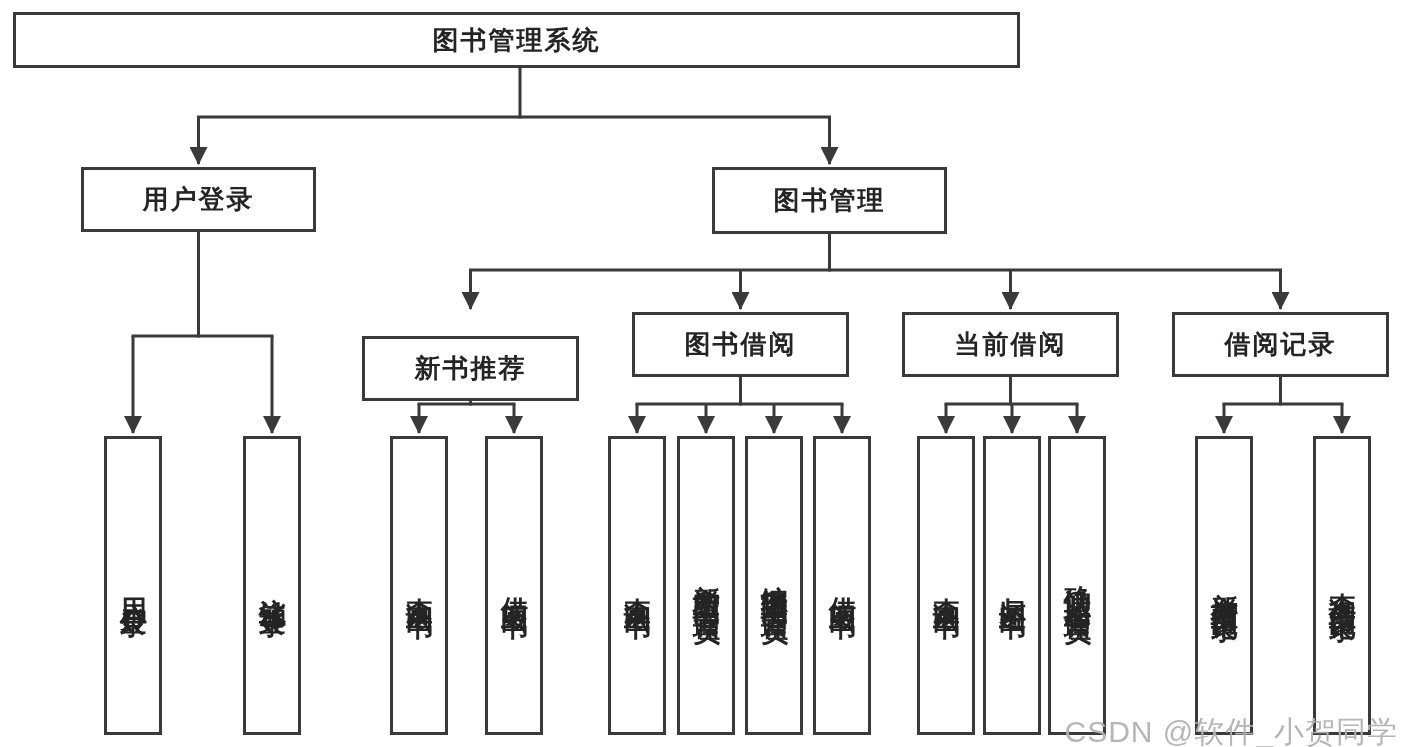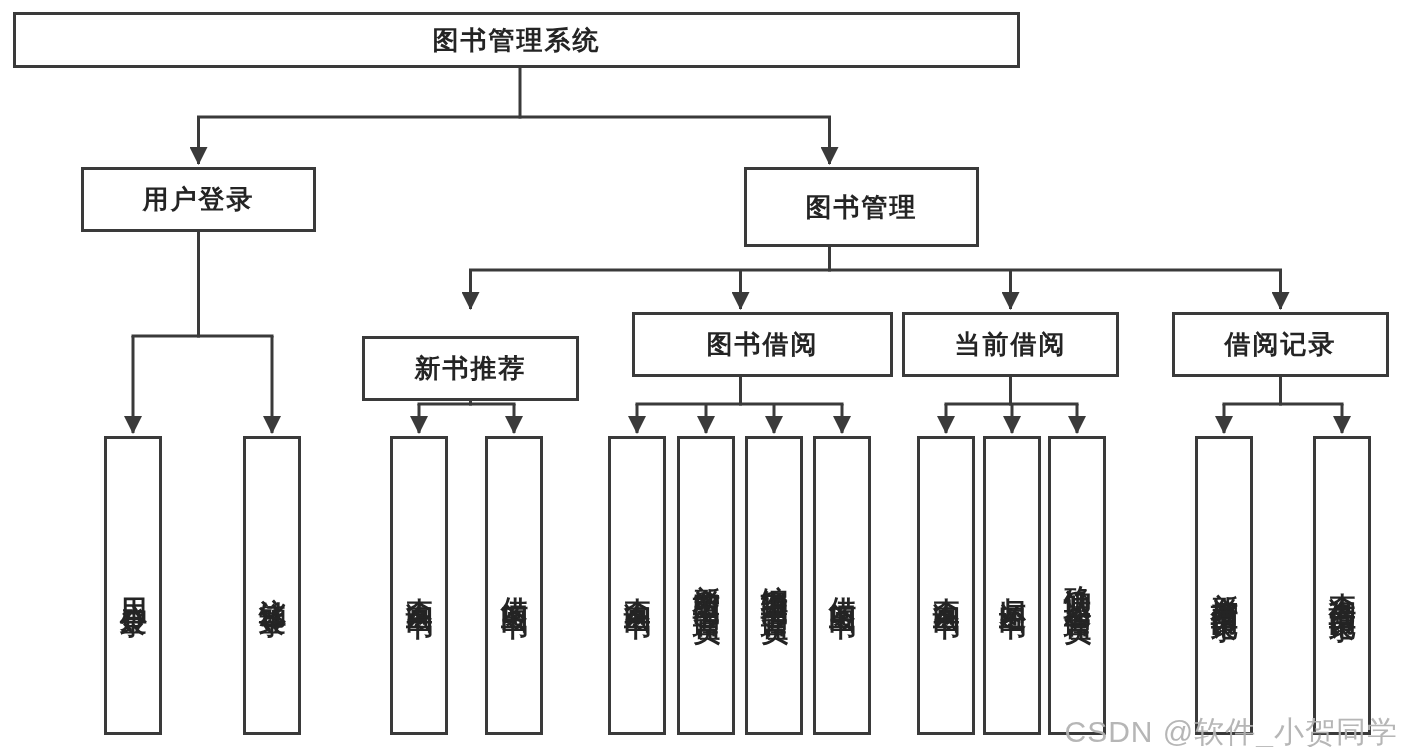--- a/index.html
+++ b/index.html
@@ -108,24 +108,24 @@
       <path d="M1280.5 377 L1280.5 405.5"></path>
       <path d="M1222.5 404 L1343.5 404"></path>
       <path d="M1224 404 L1224 433" marker-end="url(#arrow)"></path>
       <path d="M1342 404 L1342 433" marker-end="url(#arrow)"></path>
     </g>
   </svg>
 
   <div class="box h-box" style="left:13px; top:12px; width:1007px; height:56px;">图书管理系统</div>
 
   <div class="box h-box" style="left:81px; top:167px; width:235px; height:65px;">用户登录</div>
-  <div class="box h-box" style="left:712px; top:167px; width:235px; height:80px;margin-left:32px;">图书管理</div>
+  <div class="box h-box" style="left:712px; top:167px; width:235px; height:67px;">图书管理</div>
 
   <div class="box h-box" style="left:362px; top:312px; width:217px; height:65px;margin-top:24px;">新书推荐</div>
-  <div class="box h-box" style="left:632px; top:312px; width:261px; height:65px;">图书借阅</div>
+  <div class="box h-box" style="left:632px; top:312px; width:217px; height:65px;">图书借阅</div>
   <div class="box h-box" style="left:902px; top:312px; width:217px; height:65px;">当前借阅</div>
   <div class="box h-box" style="left:1172px; top:312px; width:217px; height:65px;">借阅记录</div>
 
   <div class="box v-box" style="left:104px; top:436px; width:58px; height:299px;">用户登录</div>
   <div class="box v-box" style="left:243px; top:436px; width:58px; height:299px;">注销登录</div>
 
   <div class="box v-box" style="left:390px; top:436px; width:58px; height:299px;">查询图书</div>
   <div class="box v-box" style="left:485px; top:436px; width:58px; height:299px;">借阅图书</div>
 
   <div class="box v-box" style="left:608px; top:436px; width:58px; height:299px;">查询图书</div>

